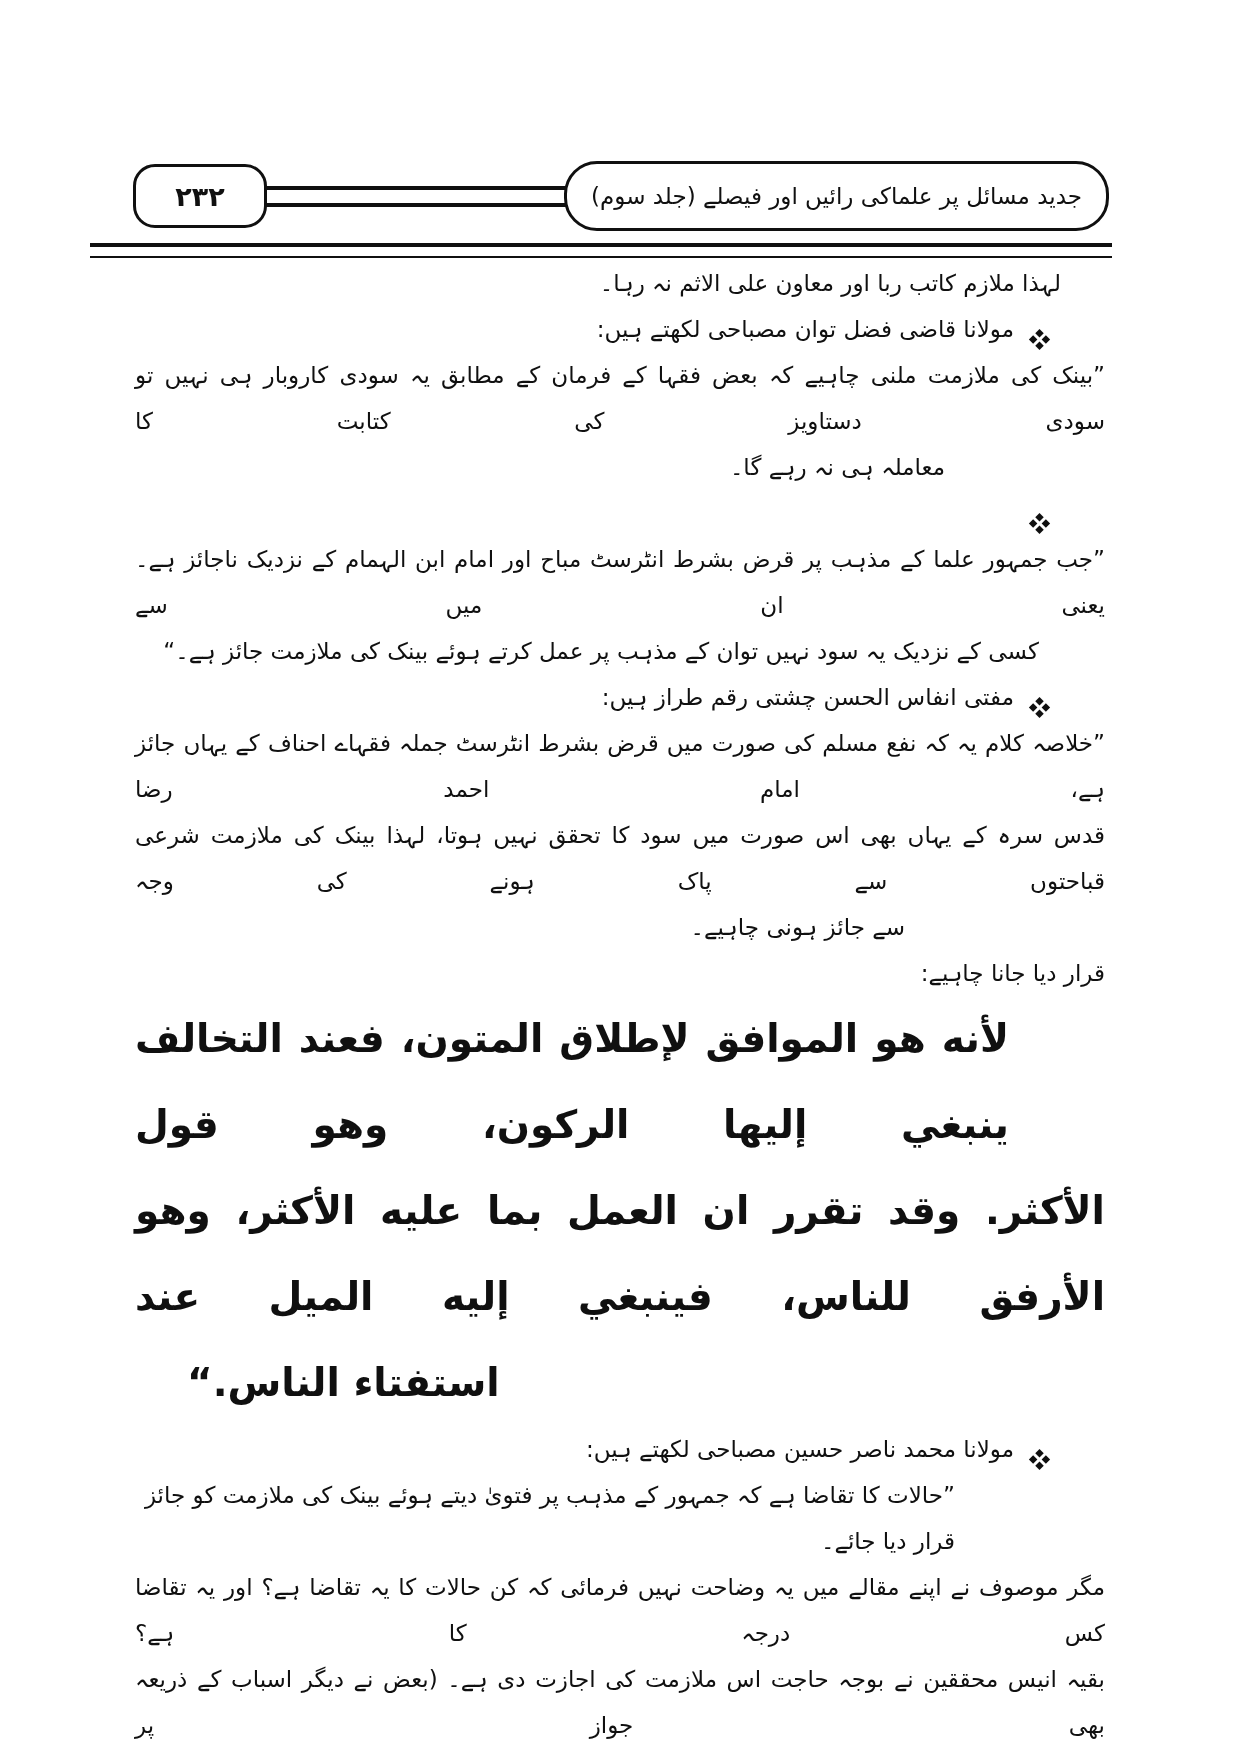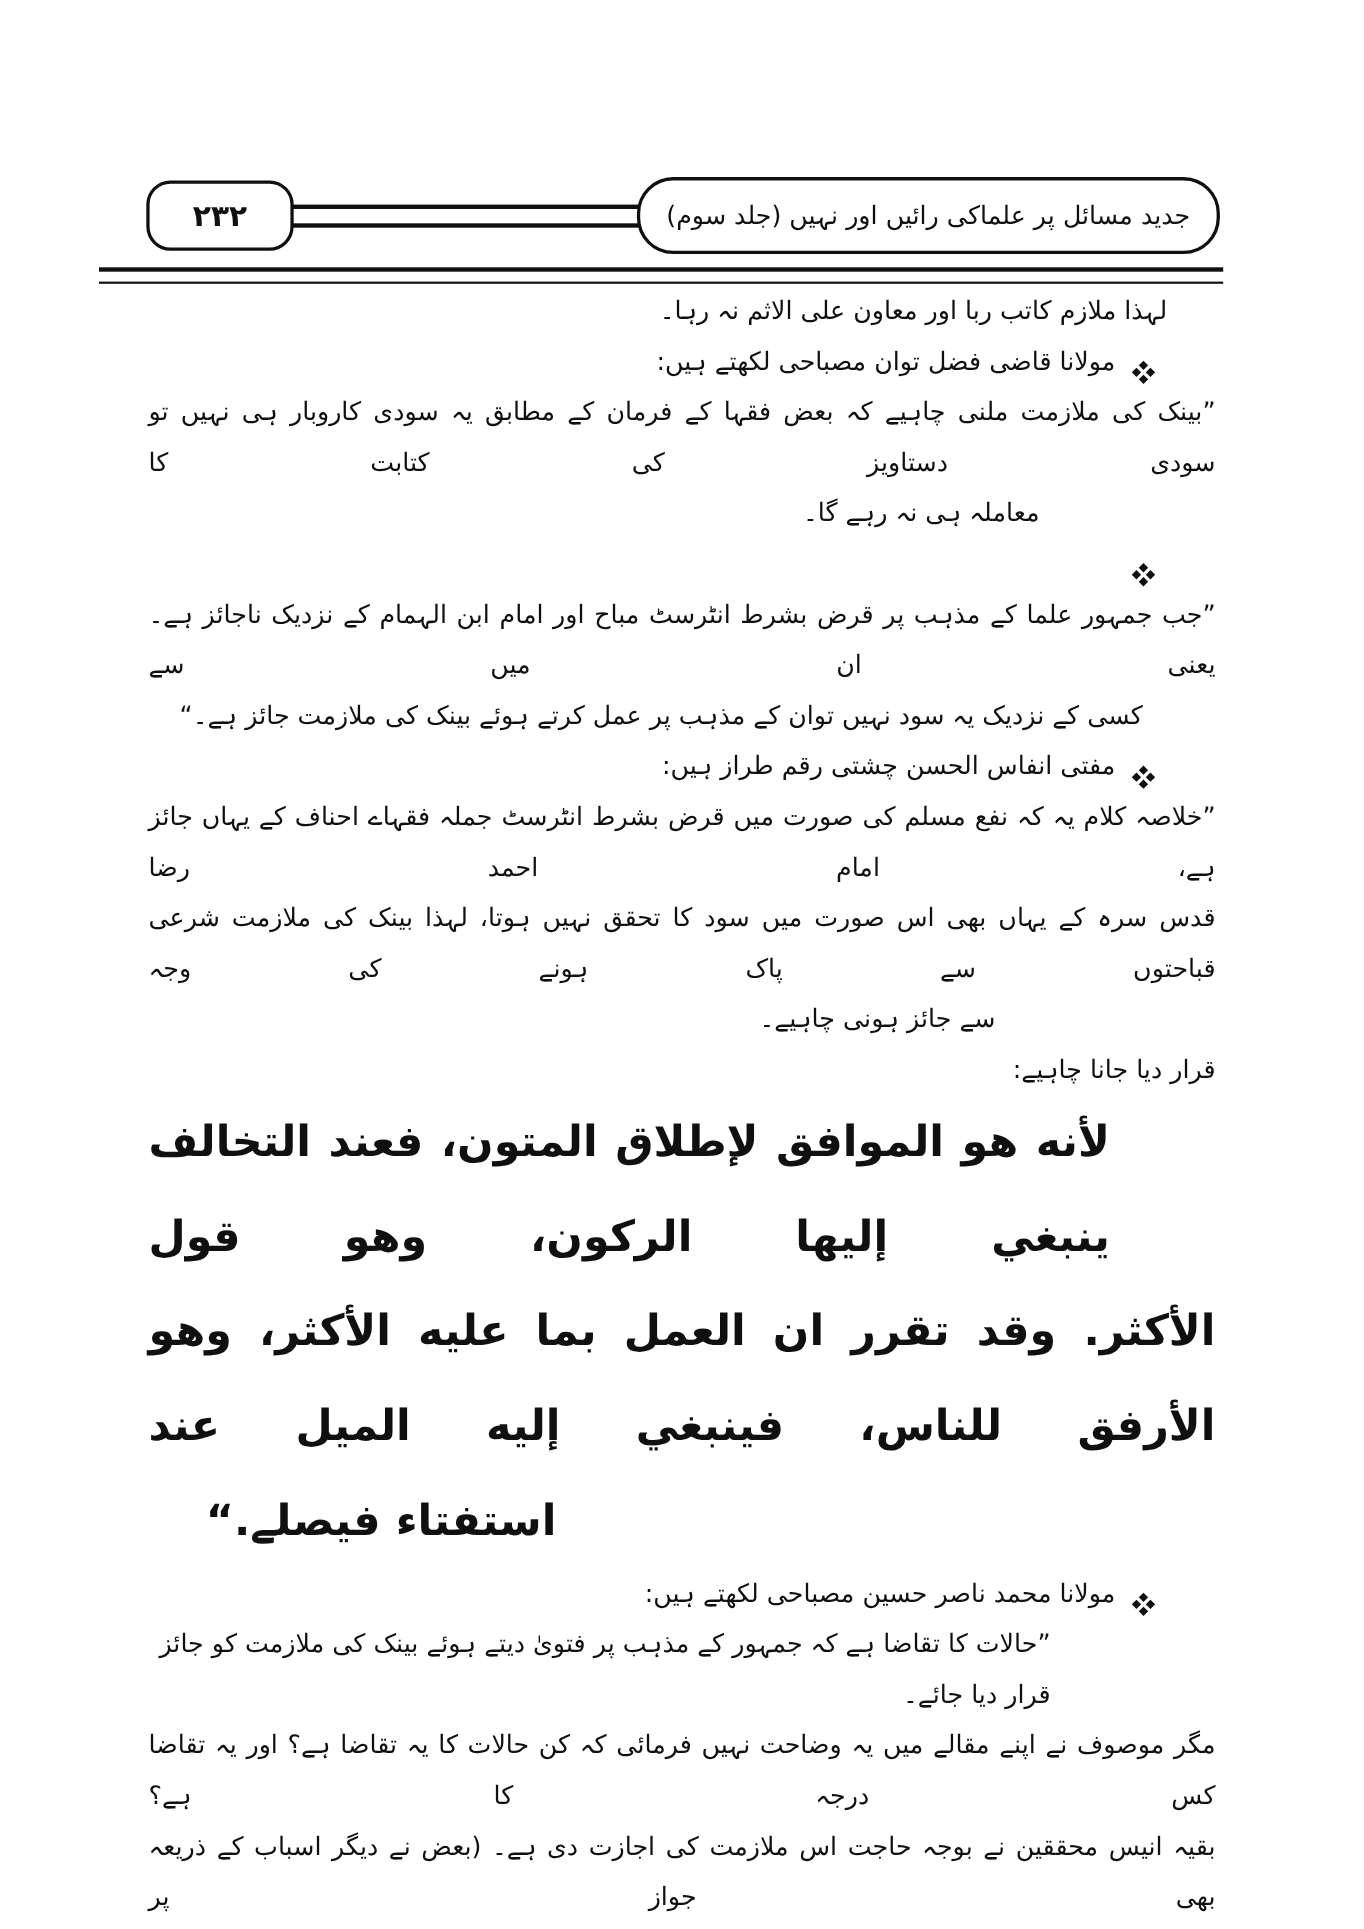--- a/index.html
+++ b/index.html
@@ -61,21 +61,21 @@
 <body>
 
 <div class="page">
 
   <div class="header">
     <div class="pageno-box">
       <span>۲۳۲</span>
     </div>
     <div class="head-connector"></div>
     <div class="title-box">
-      <span>جدید مسائل پر علماکی رائیں اور نہیں (جلد سوم)</span>
+      <span>جدید مسائل پر علماکی رائیں اور فیصلے (جلد سوم)</span>
     </div>
   </div>
   <div class="top-rule"></div>
 
   <div class="content">
 
     <div class="line plain pr50">لہذا ملازم کاتب ربا اور معاون علی الاثم نہ رہا۔</div>
 
     <div class="line b-line"><span class="bullet-icon">
           <span></span>
@@ -106,21 +106,21 @@
 
     <div class="line full">”خلاصہ کلام یہ کہ نفع مسلم کی صورت میں قرض بشرط انٹرسٹ جملہ فقہاے احناف کے یہاں جائز ہے، امام احمد رضا</div>
     <div class="line full">قدس سرہ کے یہاں بھی اس صورت میں سود کا تحقق نہیں ہوتا، لہذا بینک کی ملازمت شرعی قباحتوں سے پاک ہونے کی وجہ</div>
     <div class="line pr200">سے جائز ہونی چاہیے۔</div>
 
 
     <div class="line plain">قرار دیا جانا چاہیے:</div>
 
     <div class="line arabic ar-first">لأنه هو الموافق لإطلاق المتون، فعند التخالف ينبغي إليها الركون، وهو قول</div>
     <div class="line arabic ar-mid">الأكثر. وقد تقرر ان العمل بما عليه الأكثر، وهو الأرفق للناس، فينبغي إليه الميل عند</div>
-    <div class="line arabic ar-left">استفتاء فیصلے.“</div>
+    <div class="line arabic ar-left">استفتاء الناس.“</div>
 
     <div class="line b-line"><span class="bullet-icon">
           <span></span>
           <span></span>
           <span></span>
           <span></span>
         </span><span>مولانا محمد ناصر حسین مصباحی لکھتے ہیں:</span></div>
 
     <div class="line pr150">”حالات کا تقاضا ہے کہ جمہور کے مذہب پر فتویٰ دیتے ہوئے بینک کی ملازمت کو جائز قرار دیا جائے۔</div>
     <div class="line full">مگر موصوف نے اپنے مقالے میں یہ وضاحت نہیں فرمائی کہ کن حالات کا یہ تقاضا ہے؟ اور یہ تقاضا کس درجہ کا ہے؟</div>

